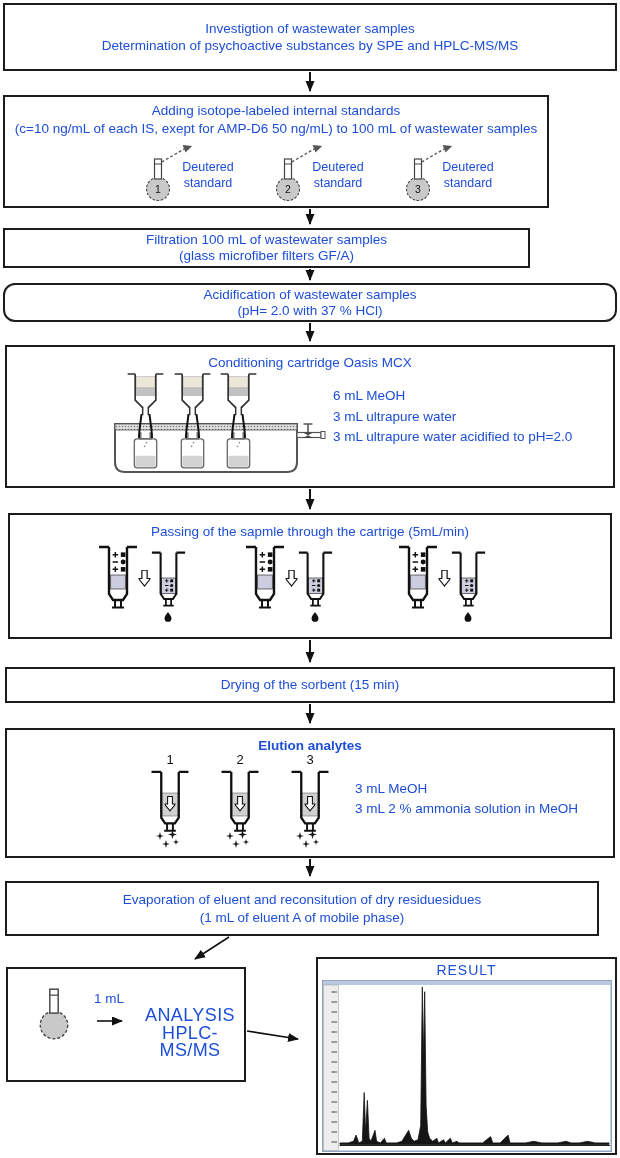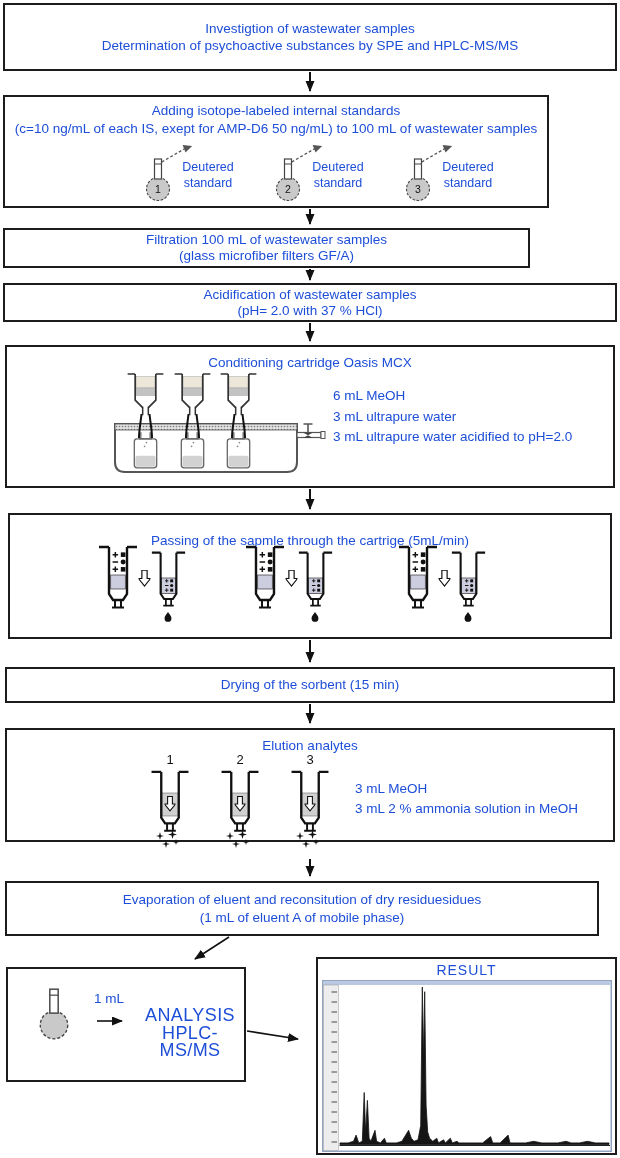--- a/index.html
+++ b/index.html
@@ -118,21 +118,21 @@
   <div class="abs flask-label" style="left:436px;top:159px;">
     <span style="display:block">Deutered</span>
     <span style="display:block">standard</span>
   </div>
 
   <div class="box ctext" style="left:3px;top:228px;width:527px;height:40px;">
     <div class="ln" style="line-height:16px">Filtration 100 mL of wastewater samples</div>
     <div class="ln" style="line-height:16px">(glass microfiber filters GF/A)</div>
   </div>
 
-  <div class="box ctext" style="left:3px;top:283px;width:614px;height:39px;">
+  <div class="box ctext" style="left:3px;top:283px;width:614px;height:39px;border-radius:12px;">
     <div class="ln" style="line-height:16px">Acidification of wastewater samples</div>
     <div class="ln" style="line-height:16px">(pH= 2.0 with 37 % HCl)</div>
   </div>
 
   <div class="box" style="left:5px;top:345px;width:610px;height:143px;">
     <div class="titleline" style="margin-top:8px;">Conditioning cartridge Oasis MCX</div>
   </div>
   <div class="abs steps" style="left:333px;top:386px;">
     <div>6 mL MeOH</div>
     <div>3 mL ultrapure water</div>
@@ -152,21 +152,21 @@
     <use href="#sym-condcart" x="108" y="4" width="37" height="47"></use>
     <g>
       <rect x="185" y="64.5" width="24" height="5" fill="#fff" stroke="#555" stroke-width="1.2"></rect>
       <path d="M196 56 V64 M191.5 56 H200.5" stroke="#555" stroke-width="1.6" fill="none"></path>
       <polygon points="191,64.5 201,70 191,70 201,64.5" fill="#444"></polygon>
       <rect x="209" y="63.5" width="4" height="7" fill="#fff" stroke="#555" stroke-width="1"></rect>
     </g>
   </svg>
 
   <div class="box" style="left:8px;top:513px;width:604px;height:126px;">
-    <div class="titleline" style="margin-top:18px;">Passing of the sapmle through the cartrige (5mL/min)</div>
+    <div class="titleline" style="margin-top:9px;">Passing of the sapmle through the cartrige (5mL/min)</div>
   </div>
 
   <svg class="abs" style="left:98px;top:544px;" width="88" height="80" viewBox="0 0 88 80">
     <rect x="12.7" y="31" width="14.6" height="14" fill="#cdcde0" stroke="#333" stroke-width="0.7"></rect>
     <use href="#sym-ions" x="13.5" y="7" width="15" height="22"></use>
     <use href="#sym-cart" x="0" y="0" width="40" height="72"></use>
     <use href="#sym-harrow" x="40.5" y="26" width="12" height="17"></use>
     <rect x="63.3" y="34" width="14.4" height="15.5" fill="#cdcde0" stroke="#333" stroke-width="0.7"></rect>
     <use href="#sym-ions" x="64.8" y="34.5" width="12.5" height="14"></use>
     <use href="#sym-cart" x="53" y="6" width="35" height="63"></use>
@@ -192,21 +192,21 @@
     <rect x="63.3" y="34" width="14.4" height="15.5" fill="#cdcde0" stroke="#333" stroke-width="0.7"></rect>
     <use href="#sym-ions" x="64.8" y="34.5" width="12.5" height="14"></use>
     <use href="#sym-cart" x="53" y="6" width="35" height="63"></use>
     <use href="#sym-drop" x="66" y="68" width="8" height="10"></use>
   </svg>
 
   <div class="box ctext" style="left:5px;top:667px;width:610px;height:36px;">
     <div class="ln">Drying of the sorbent (15 min)</div>
   </div>
 
-  <div class="box" style="left:5px;top:728px;width:610px;height:114px;">
+  <div class="box" style="left:5px;top:728px;width:610px;height:130px;font-weight:bold;">
     <div class="titleline" style="margin-top:8px;">Elution analytes</div>
   </div>
   <div class="abs steps" style="left:355px;top:779px;line-height:19.5px;">
     <div>3 mL MeOH</div>
     <div>3 mL 2 % ammonia solution in MeOH</div>
   </div>
 
   <svg class="abs" style="left:147px;top:753px;" width="46" height="98" viewBox="0 0 46 98">
     <text x="23" y="11" font-size="13" text-anchor="middle" fill="#111">1</text>
     <rect x="14.9" y="40" width="16.2" height="23" fill="#d0d0d0" stroke="#555" stroke-width="0.5"></rect>

